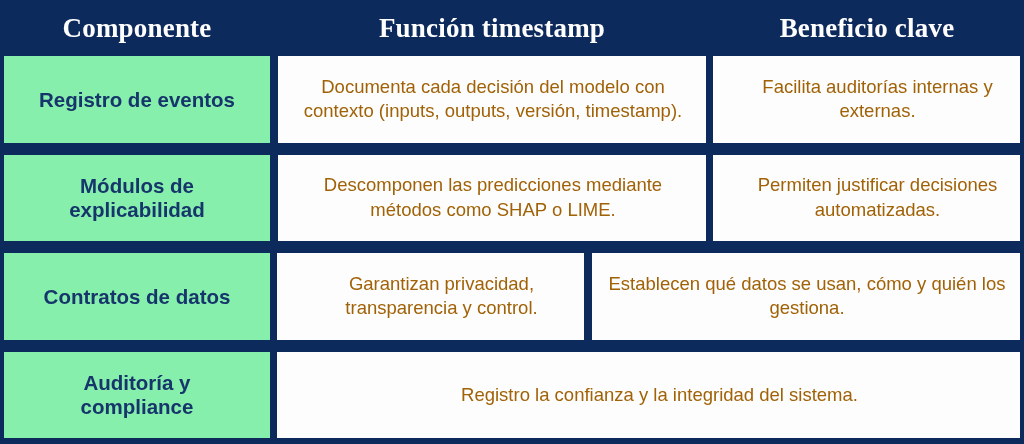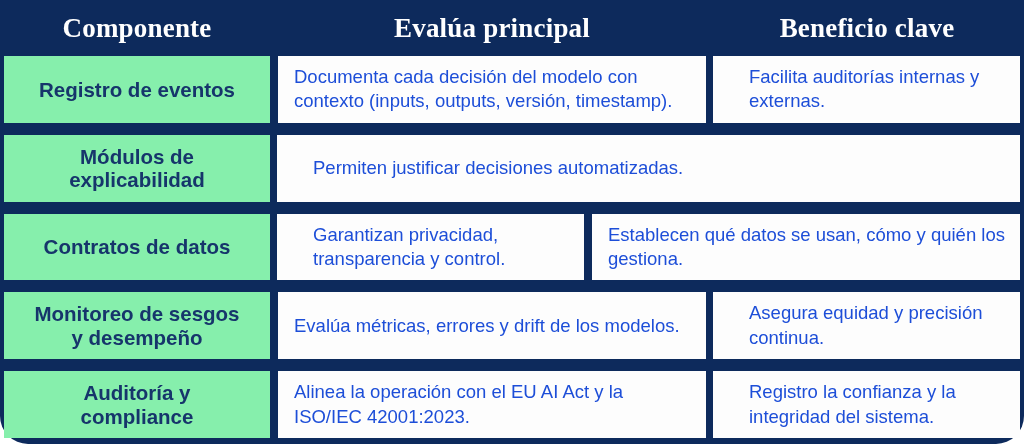--- a/index.html
+++ b/index.html
@@ -14,21 +14,20 @@
     font-family: "Liberation Sans", sans-serif;
   }
 
   .table-wrap {
     width: 1024px;
     height: 444px;
     box-sizing: border-box;
     background: #0d2a5c;
     display: flex;
     flex-direction: column;
-    border-radius: 28px;
   }
 
   
   .thead {
     flex: 0 0 56px;
     display: flex;
     background: #0d2a5c;
     align-items: center;
   }
   .th {
@@ -80,25 +79,25 @@
     font-size: 20.5px;
     line-height: 1.14;
     justify-content: center;
     text-align: center;
     padding: 4px 28px;
   }
 
   
   .td.c2, .td.c3 {
     background: #fdfdfd;
-    color: #1d4ed8;
+    color: #a16207;
     font-size: 18.5px;
     line-height: 1.32;
     padding: 6px 14px 6px 16px;
-    text-align: left;
+    text-align: center;
   }
   .td.c2 {
     flex: 0 0 428px;
     margin-left: 8px;
   }
   .td.c3 {
     flex: 1 1 auto;
     margin-left: 7px;
     padding-left: 36px;
   }
@@ -107,21 +106,21 @@
 </head>
 <body>
 
 <div class="table-wrap">
 
   <div class="thead">
     <div class="th c1">
       <span>Componente</span>
     </div>
     <div class="th c2">
-      <span>Evalúa principal</span>
+      <span>Función timestamp</span>
     </div>
     <div class="th c3">
       <span>Beneficio clave</span>
     </div>
   </div>
 
   <div class="tbody">
 
     <div class="tr">
       <div class="td c1">
@@ -132,55 +131,44 @@
       </div>
       <div class="td c3">
         <span class="cell-text">Facilita auditorías internas y externas.</span>
       </div>
     </div>
 
     <div class="tr">
       <div class="td c1">
         <span class="cell-text">Módulos de explicabilidad</span>
       </div>
+      <div class="td c2">
+        <span class="cell-text">Descomponen las predicciones mediante métodos como SHAP o LIME.</span>
+      </div>
       <div class="td c3">
         <span class="cell-text">Permiten justificar decisiones automatizadas.</span>
       </div>
     </div>
 
     <div class="tr">
       <div class="td c1">
         <span class="cell-text">Contratos de datos</span>
       </div>
       <div class="td c3">
         <span class="cell-text">Garantizan privacidad, transparencia y control.</span>
       </div>
       <div class="td c2">
         <span class="cell-text">Establecen qué datos se usan, cómo y quién los gestiona.</span>
       </div>
     </div>
 
-    <div class="tr">
-      <div class="td c1">
-        <span class="cell-text">Monitoreo de sesgos y desempeño</span>
-      </div>
-      <div class="td c2">
-        <span class="cell-text">Evalúa métricas, errores y drift de los modelos.</span>
-      </div>
-      <div class="td c3">
-        <span class="cell-text">Asegura equidad y precisión continua.</span>
-      </div>
-    </div>
 
     <div class="tr">
       <div class="td c1">
         <span class="cell-text">Auditoría y compliance</span>
-      </div>
-      <div class="td c2">
-        <span class="cell-text">Alinea la operación con el EU AI Act y la ISO/IEC 42001:2023.</span>
       </div>
       <div class="td c3">
         <span class="cell-text">Registro la confianza y la integridad del sistema.</span>
       </div>
     </div>
 
   </div>
 </div>
 
 </body></html>

